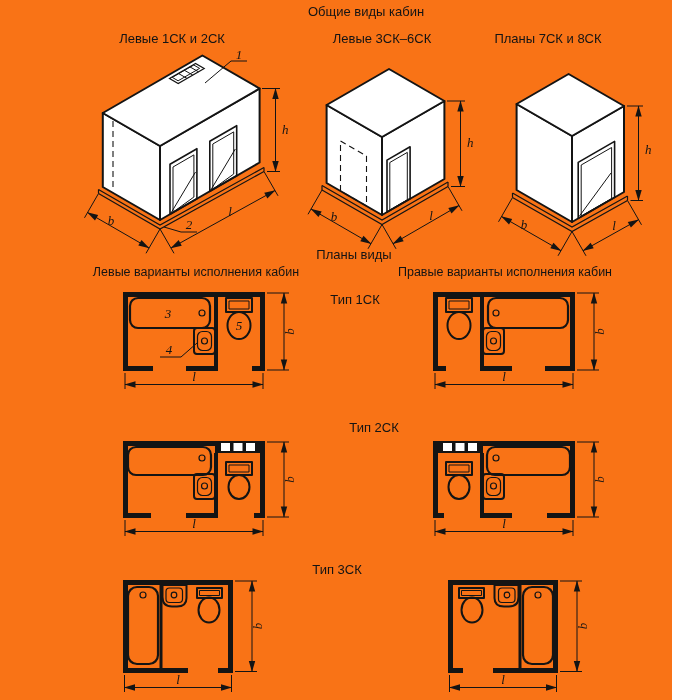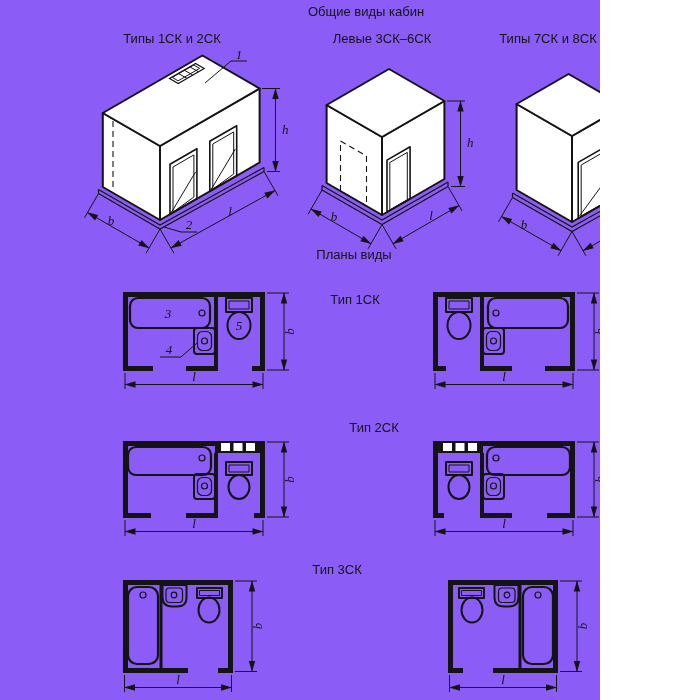--- a/index.html
+++ b/index.html
@@ -1,16 +1,16 @@
 <!DOCTYPE html>
 <html><head>
 <meta charset="utf-8">
 <style>
   html,body{margin:0;padding:0;background:#ffffff;}
-  .canvas{position:relative;width:600px;height:700px;background:#8b5cf6;overflow:hidden;
+  .canvas{position:relative;width:672px;height:700px;background:#f97316;overflow:hidden;
           font-family:"Liberation Sans",sans-serif;color:#141414;text-align:center;}
   .abs{position:absolute;}
   .h{position:absolute;transform:translateX(-50%);white-space:nowrap;color:#141414;
      font-family:"Liberation Sans",sans-serif;font-size:13px;font-weight:400;}
   .h.small{font-size:12.5px;}
   svg{overflow:visible;}
   
   .face{fill:#ffffff;stroke:#141414;stroke-width:2;stroke-linejoin:round;}
   .med{fill:none;stroke:#141414;stroke-width:1.6;stroke-linejoin:round;}
   .thin{fill:none;stroke:#141414;stroke-width:1;stroke-linejoin:round;}
@@ -34,24 +34,26 @@
   <defs>
     <marker id="ar" viewBox="0 0 12 8" refX="11" refY="4" markerWidth="12" markerHeight="8" markerUnits="userSpaceOnUse" orient="auto-start-reverse">
       <path d="M0.5,0.8 L11.5,4 L0.5,7.2 Z" fill="#141414"></path>
     </marker>
   </defs>
 </svg>
 
 <div class="canvas">
 
   <div class="h" style="left:366px;top:4px">Общие виды кабин</div>
-  <div class="h" style="left:172px;top:31px">Типы 1СК и 2СК</div>
+  <div class="h" style="left:172px;top:31px">Левые 1СК и 2СК</div>
   <div class="h" style="left:382px;top:31px">Левые 3СК–6СК</div>
-  <div class="h" style="left:548px;top:31px">Типы 7СК и 8СК</div>
+  <div class="h" style="left:548px;top:31px">Планы 7СК и 8СК</div>
   <div class="h" style="left:354px;top:247px">Планы виды</div>
+  <div class="h small" style="left:196px;top:265px">Левые варианты исполнения кабин</div>
+  <div class="h small" style="left:505px;top:265px">Правые варианты исполнения кабин</div>
   <div class="h" style="left:355px;top:292px">Тип 1СК</div>
   <div class="h" style="left:374px;top:420px">Тип 2СК</div>
   <div class="h" style="left:337px;top:562px">Тип 3СК</div>
 
   <svg class="abs" style="left:55px;top:48px" width="240" height="210" viewBox="0 0 240 210">
     <g>
       <path class="face" d="M204.6,40.5 L105,98 L105,172 L204.6,114.5 Z"></path>
       <path class="face" d="M47.8,65 L105,98 L105,172 L47.8,139 Z"></path>
       <path class="face" d="M147.4,7.5 L204.6,40.5 L105,98 L47.8,65 Z"></path>
       <path class="dash" d="M58,73 L58,143"></path>

